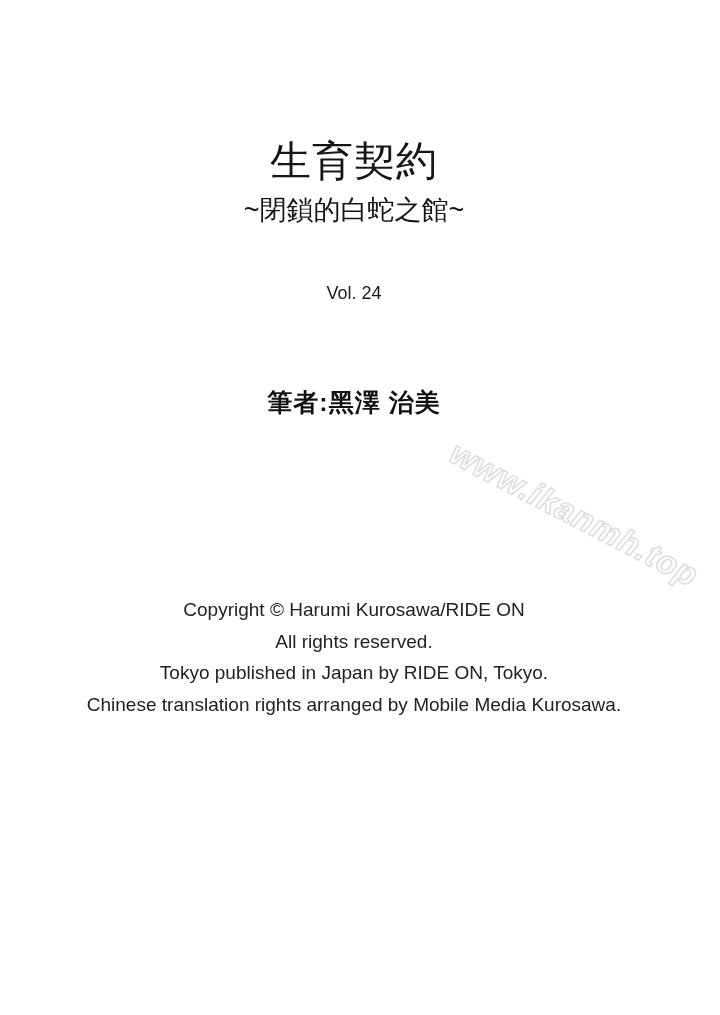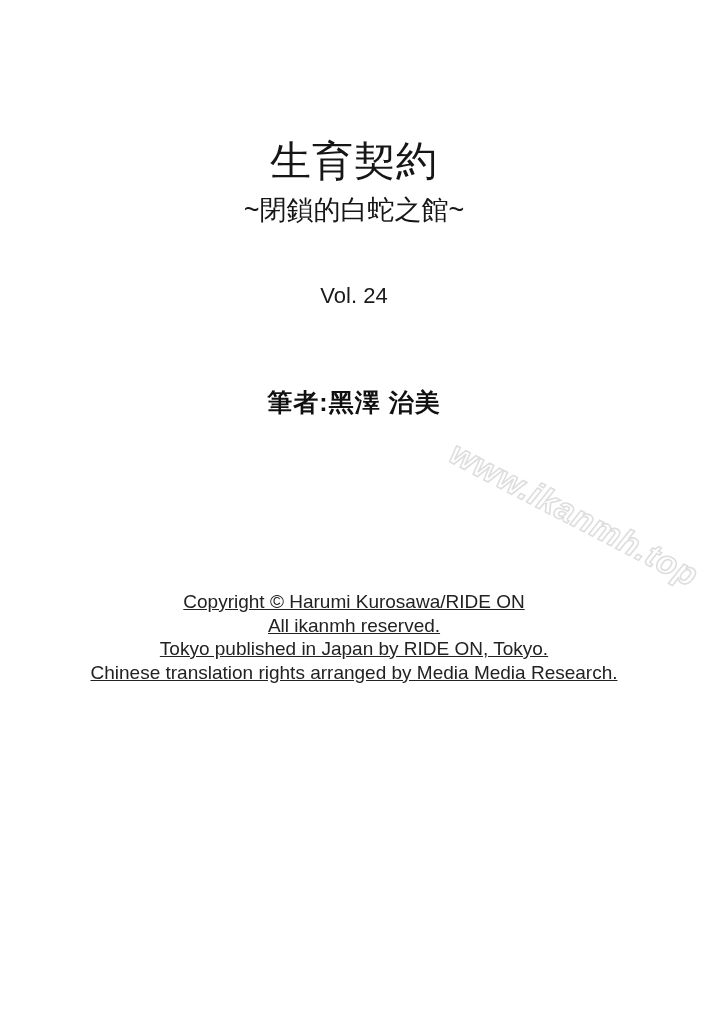--- a/index.html
+++ b/index.html
@@ -32,21 +32,21 @@
   }
   .series-subtitle {
     top: 192px;
     font-size: 27px;
     font-weight: 400;
     letter-spacing: 0px;
     color: #161616;
   }
   .volume-label {
     top: 283px;
-    font-size: 22px;
+    font-size: 18px;
     font-weight: 400;
     color: #1a1a1a;
   }
   .author-line {
     top: 386px;
     font-size: 25px;
     font-weight: 700;
     letter-spacing: 1px;
     color: #111111;
   }
@@ -71,40 +71,39 @@
     position: absolute;
     top: 590px;
     left: 0;
     width: 100%;
     text-align: center;
     font-size: 19px;
     line-height: 23.5px;
     color: #222222;
   }
   .copyright-block p {
-    margin: 0;
+    margin: 8px;
     padding: 0;
-    text-decoration: underline;
   }
 </style>
 </head>
 <body>
 
 <div class="page">
 
   <div class="centered series-title">生育契約</div>
 
   <div class="centered series-subtitle">~閉鎖的白蛇之館~</div>
 
   <div class="centered volume-label">Vol. 24</div>
 
   <div class="centered author-line">筆者:黑澤 治美</div>
 
   <div class="watermark">www.ikanmh.top</div>
 
   <div class="copyright-block">
     <p>Copyright © Harumi Kurosawa/RIDE ON</p>
-    <p>All ikanmh reserved.</p>
+    <p>All rights reserved.</p>
     <p>Tokyo published in Japan by RIDE ON, Tokyo.</p>
-    <p>Chinese translation rights arranged by Media Media Research.</p>
+    <p>Chinese translation rights arranged by Mobile Media Kurosawa.</p>
   </div>
 
 </div>
 
 </body></html>

